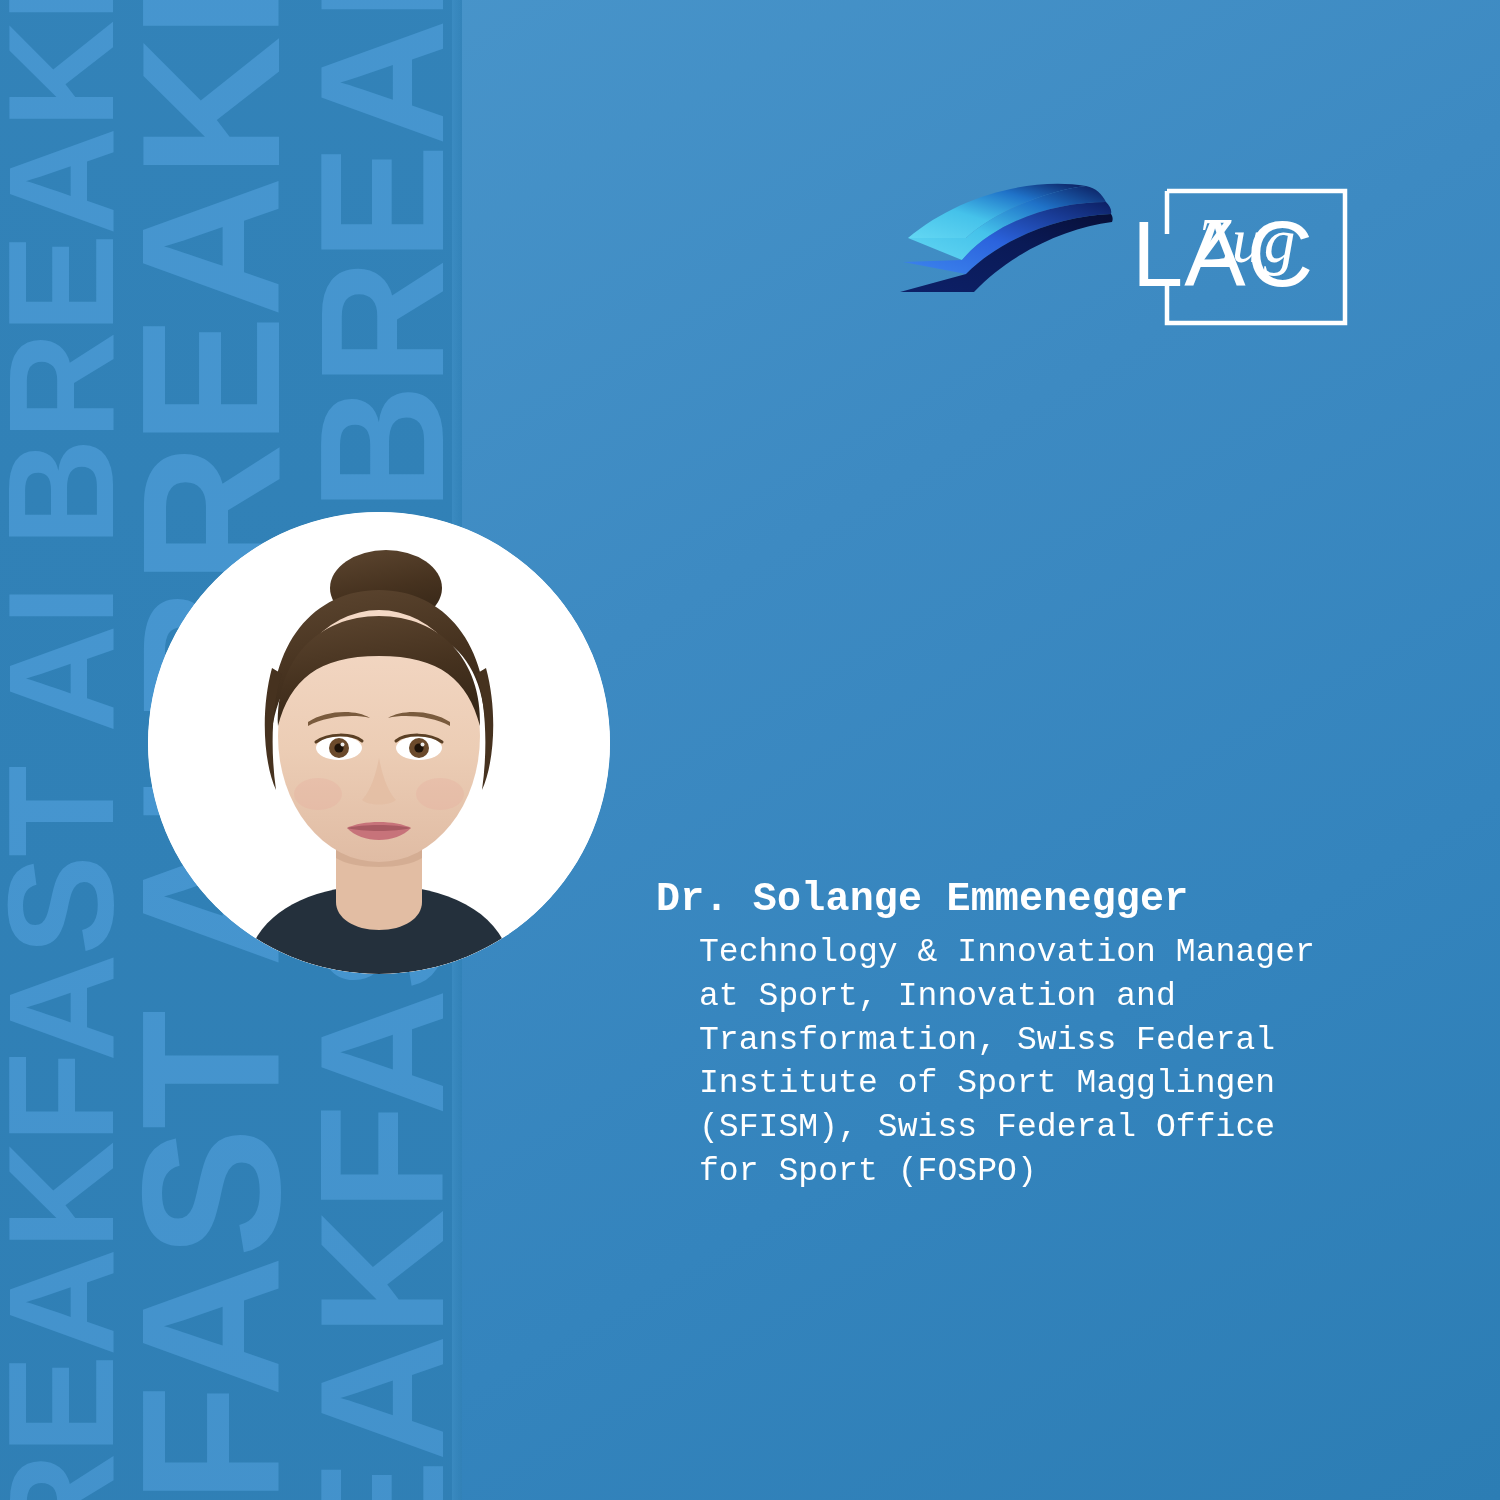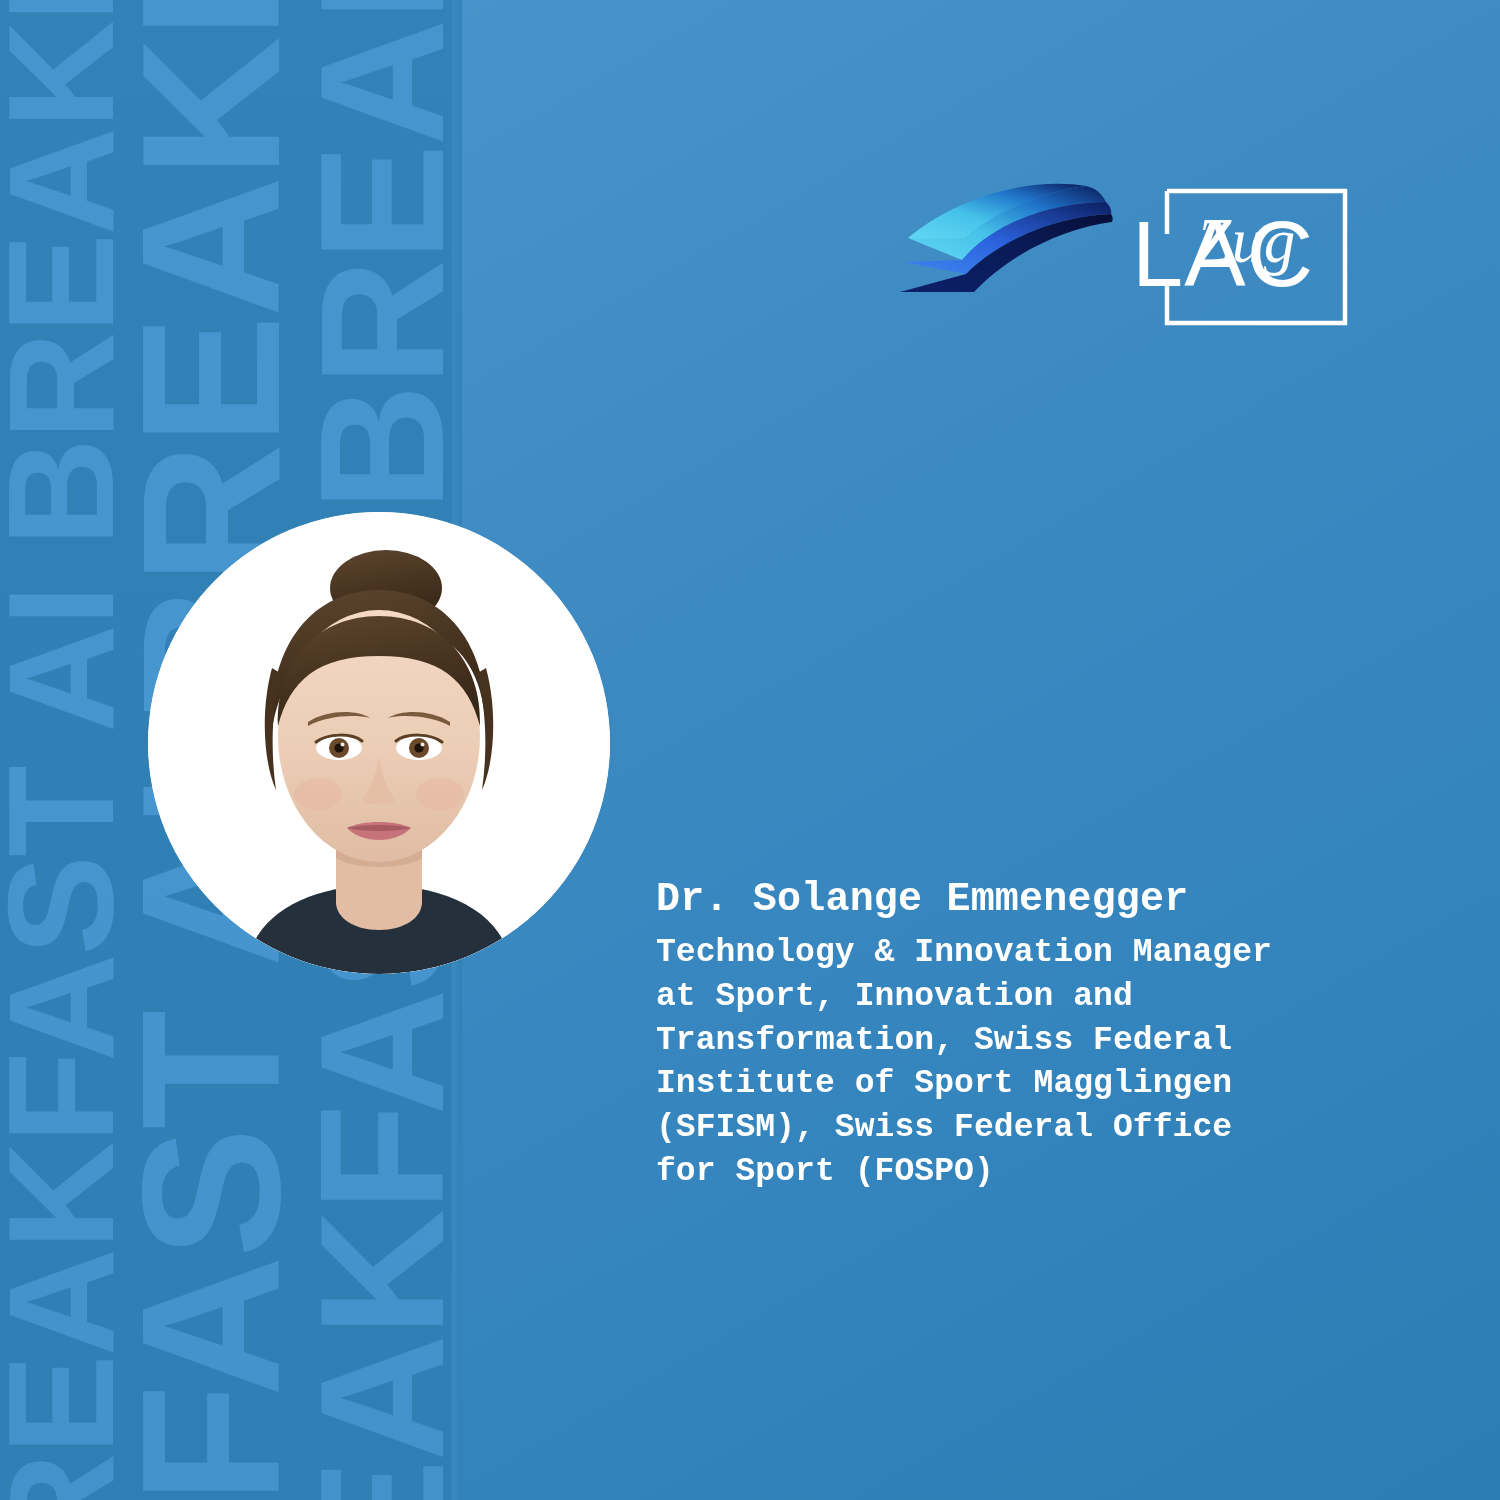--- a/index.html
+++ b/index.html
@@ -111,24 +111,25 @@
     position:absolute; left:656px; top:876px; width:800px;
     font-family:"Liberation Mono", monospace;
     color:#ffffff;
   }
   #speaker-name {
     font-size:40px; font-weight:700; line-height:1.22;
     letter-spacing:0.005em;
     white-space:nowrap;
   }
   #speaker-role {
-    font-size:33px; font-weight:700; line-height:1.33;
+    font-size:33px; font-weight:400; line-height:1.33;
     letter-spacing:0.002em;
     margin-top:6px;
     white-space:pre-line;
+    margin-left:43px;
   }
 </style>
 </head>
 <body>
 
 <div id="poster">
 
   <div id="sidebar">
 
     <div class="pat-col" id="col1">

